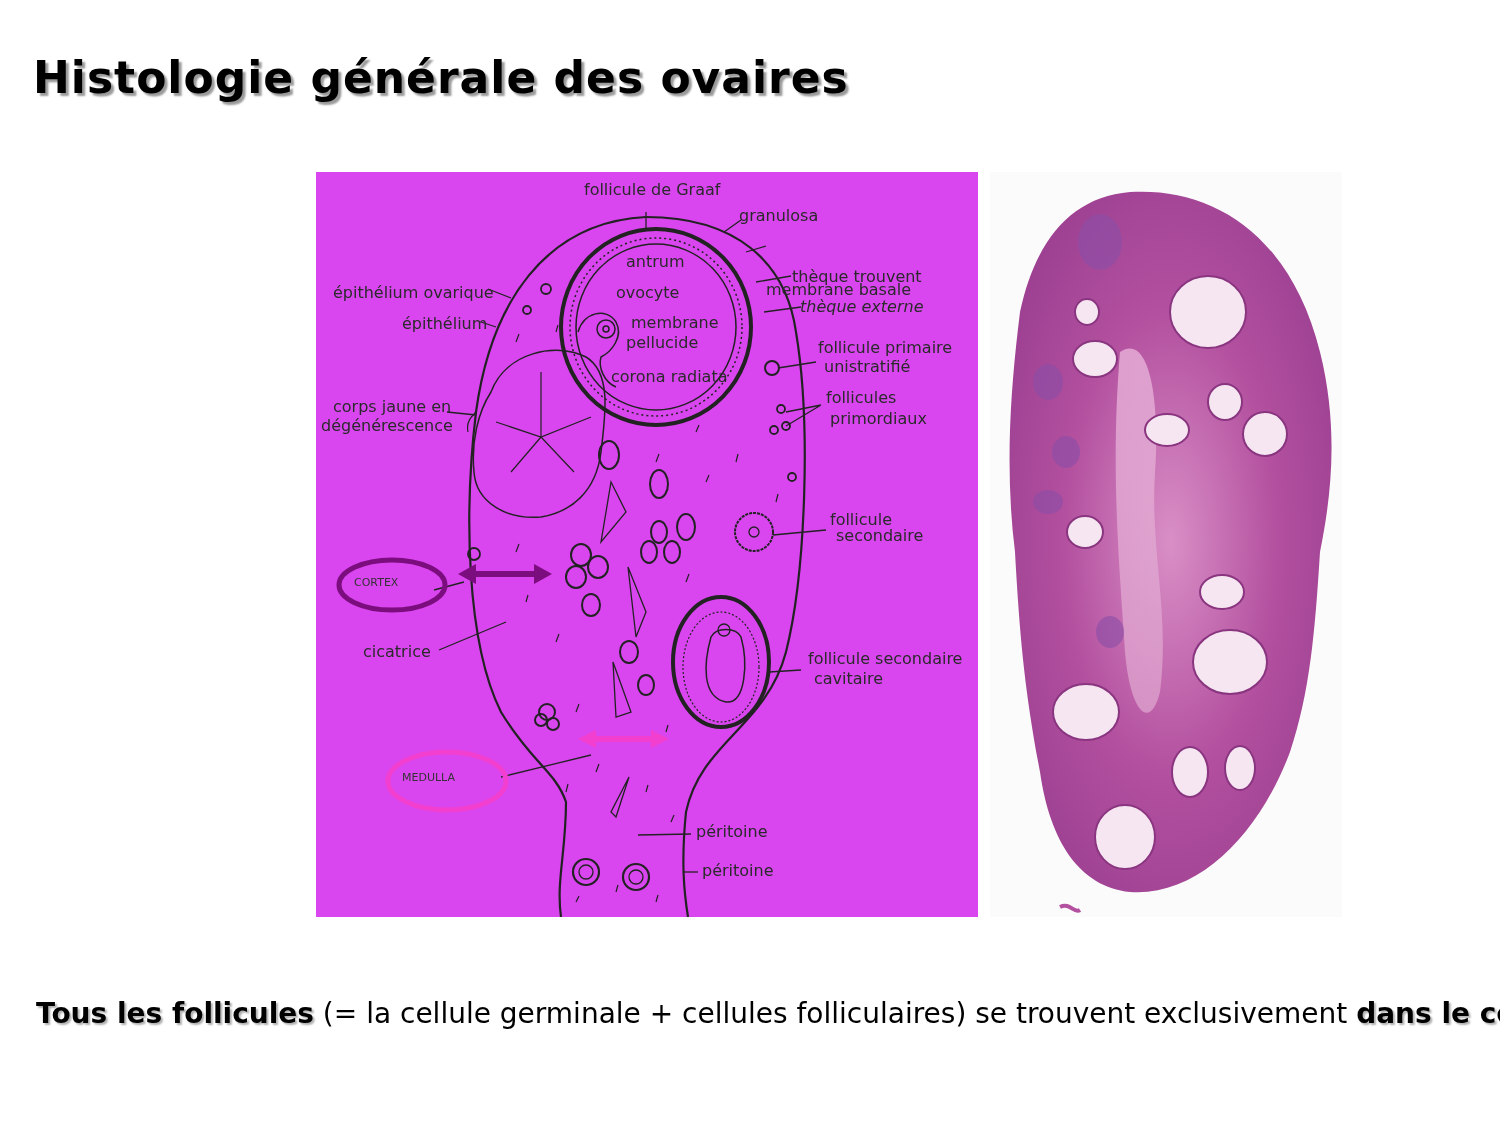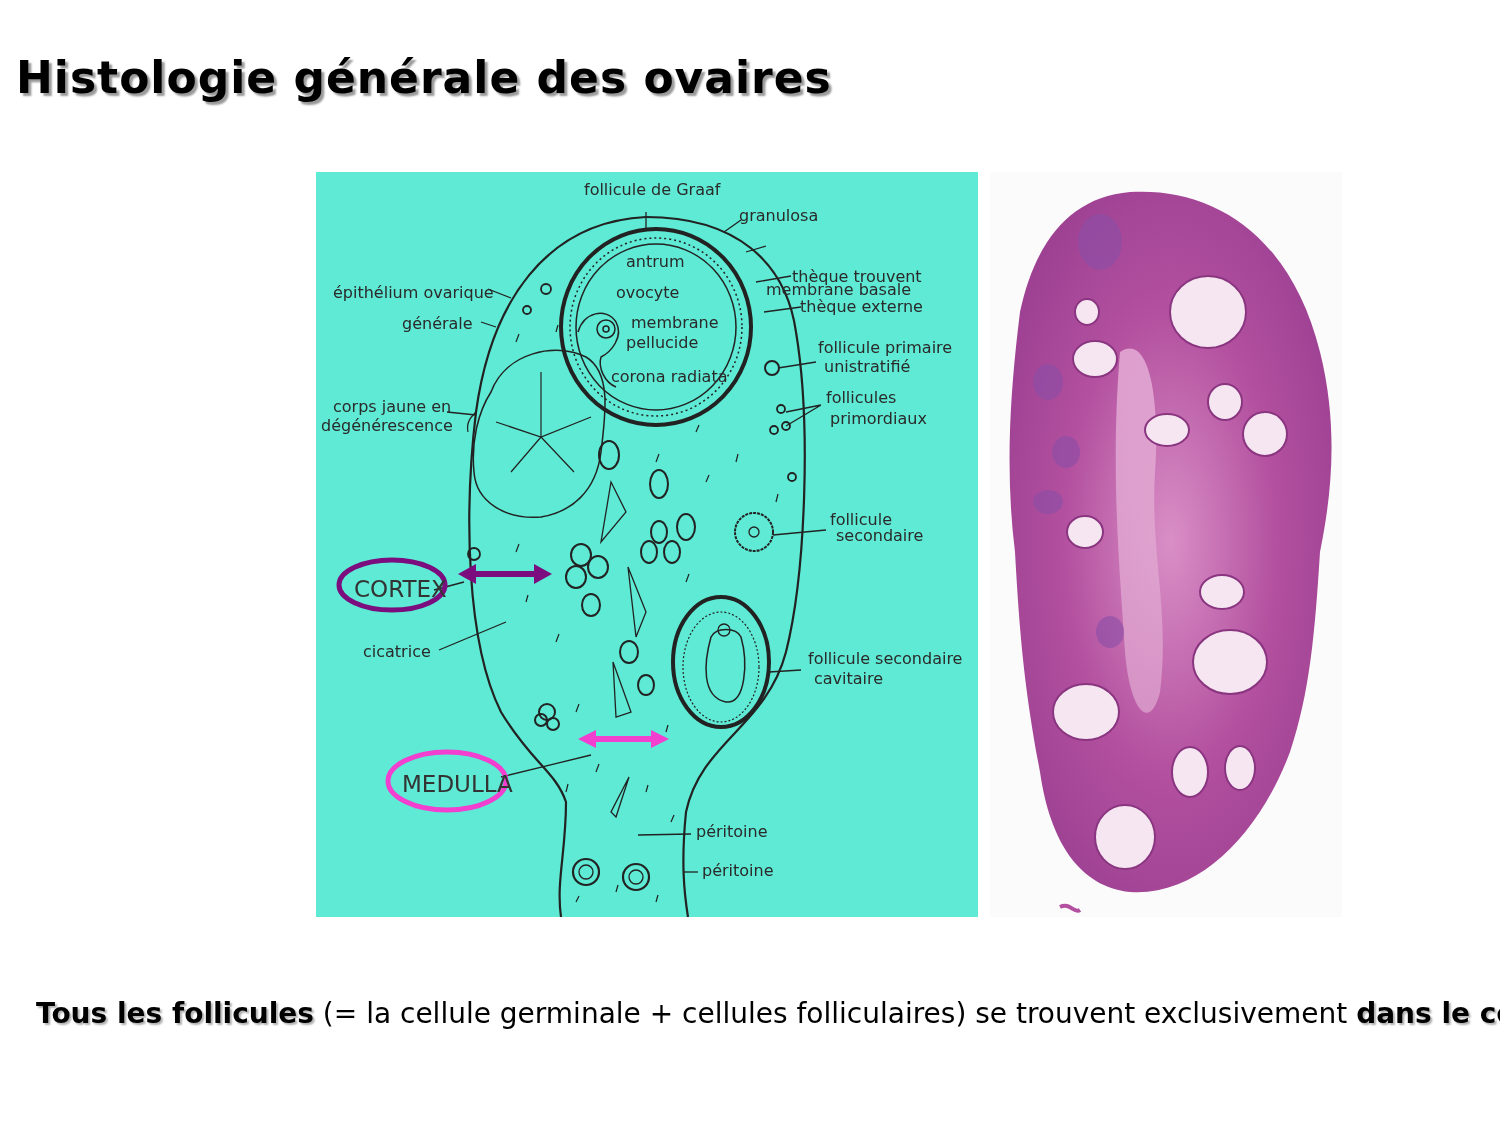--- a/index.html
+++ b/index.html
@@ -1,28 +1,28 @@
 <!DOCTYPE html>
 <html><head>
 <meta charset="utf-8">
 <style>
   html, body { margin:0; padding:0; }
   body { width:1500px; height:1125px; background:#ffffff; position:relative; overflow:hidden;
          font-family:"DejaVu Sans", sans-serif; color:#000; }
-  .title { position:absolute; left:16px; top:52px; font-size:44px; font-weight:bold;
+  .title { position:absolute; left:33px; top:52px; font-size:44px; font-weight:bold;
            letter-spacing:1px; text-shadow:3px 3px 2px #9a9a9a; font-family:"DejaVu Sans", sans-serif; }
-  .drawing { position:absolute; left:316px; top:172px; width:662px; height:745px; background:#5eead4; }
+  .drawing { position:absolute; left:316px; top:172px; width:662px; height:745px; background:#d946ef; }
   .drawing svg { position:absolute; left:0; top:0; }
   .lbl { position:absolute; font-size:16px; color:#2a2a2a; line-height:20px; white-space:nowrap;
          font-family:"DejaVu Sans", sans-serif; }
   .micro { position:absolute; left:990px; top:172px; width:352px; height:745px; background:#fcfbfc; }
   .caption { position:absolute; left:36px; top:997px; font-size:28px; white-space:nowrap;
              font-family:"DejaVu Sans", sans-serif; }
   .caption b { font-weight:bold; text-shadow:2px 2px 2px #b0b0b0; }
-  .oval-lbl { position:absolute; font-size:23px; color:#333; }
+  .oval-lbl { position:absolute; font-size:11px; color:#333; }
 </style>
 </head>
 <body>
 
 <div class="title">Histologie générale des ovaires</div>
 
 <div class="drawing">
   <svg width="662" height="745" viewBox="0 0 662 745">
     <g fill="none" stroke="#222" stroke-width="2.2">
 
@@ -122,28 +122,28 @@
       <line x1="275" y1="567" x2="340" y2="567" stroke="#f23fcf" stroke-width="6"></line>
       <polygon points="262,567 280,558 280,576" fill="#f23fcf"></polygon>
       <polygon points="353,567 335,558 335,576" fill="#f23fcf"></polygon>
     </g>
   </svg>
 
   <div class="lbl" style="left:268px;top:8px;">follicule de Graaf</div>
   <div class="lbl" style="left:423px;top:34px;">granulosa</div>
   <div class="lbl" style="left:450px;top:64px;margin-top:44px;">membrane basale</div>
   <div class="lbl" style="left:476px;top:95px;">thèque  trouvent</div>
-  <div class="lbl" style="left:484px;top:125px;">thèque externe</div>
+  <div class="lbl" style="left:484px;top:125px;font-style:italic;">thèque externe</div>
   <div class="lbl" style="left:310px;top:80px;">antrum</div>
   <div class="lbl" style="left:300px;top:111px;">ovocyte</div>
   <div class="lbl" style="left:315px;top:141px;">membrane</div>
   <div class="lbl" style="left:310px;top:161px;">pellucide</div>
   <div class="lbl" style="left:295px;top:195px;">corona radiata</div>
   <div class="lbl" style="left:17px;top:111px;">épithélium ovarique</div>
-  <div class="lbl" style="left:86px;top:142px;">générale</div>
+  <div class="lbl" style="left:86px;top:142px;">épithélium</div>
   <div class="lbl" style="left:17px;top:225px;">corps jaune en</div>
   <div class="lbl" style="left:5px;top:244px;">dégénérescence</div>
   <div class="lbl" style="left:502px;top:166px;">follicule  primaire</div>
   <div class="lbl" style="left:508px;top:185px;">unistratifié</div>
   <div class="lbl" style="left:510px;top:216px;">follicules</div>
   <div class="lbl" style="left:514px;top:237px;">primordiaux</div>
   <div class="lbl" style="left:514px;top:338px;">follicule</div>
   <div class="lbl" style="left:520px;top:354px;">secondaire</div>
   <div class="lbl" style="left:492px;top:477px;">follicule secondaire</div>
   <div class="lbl" style="left:498px;top:497px;">cavitaire</div>

